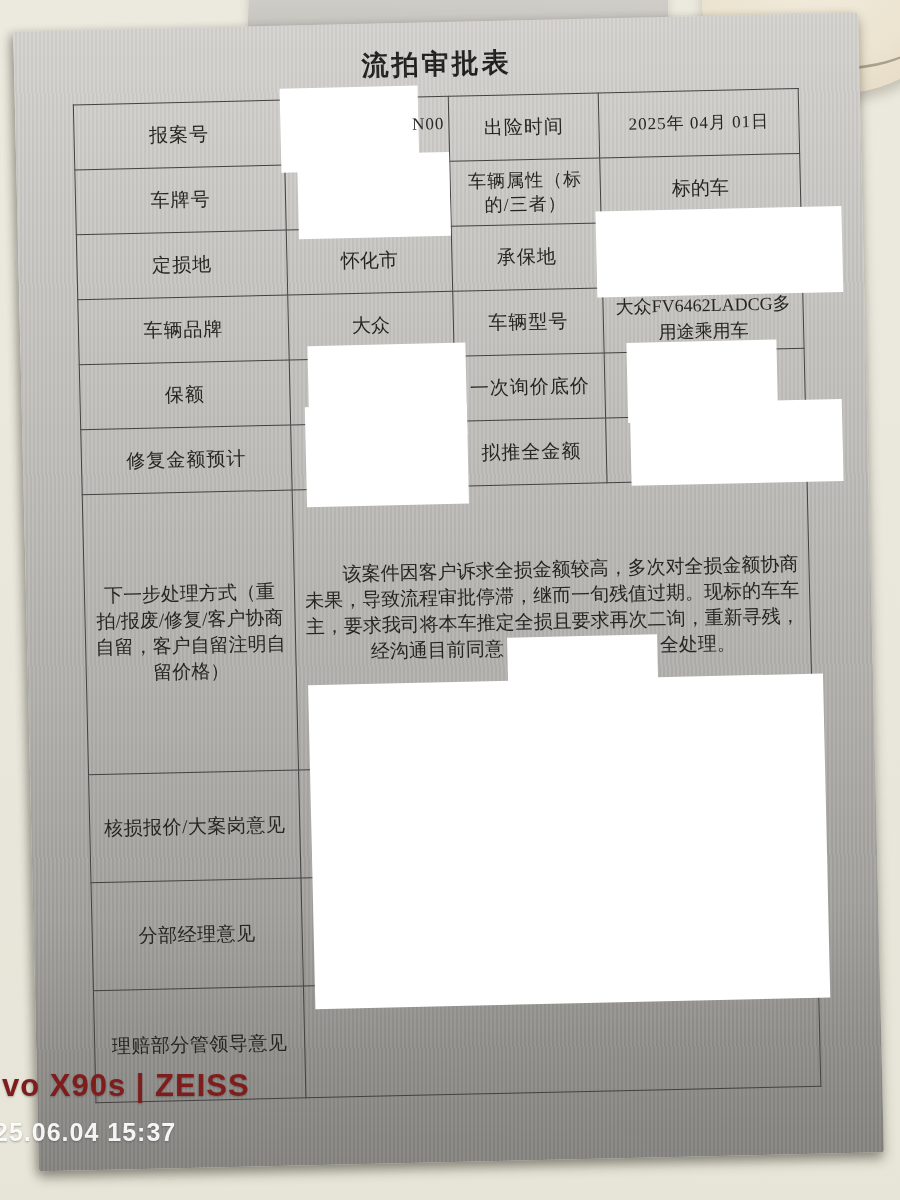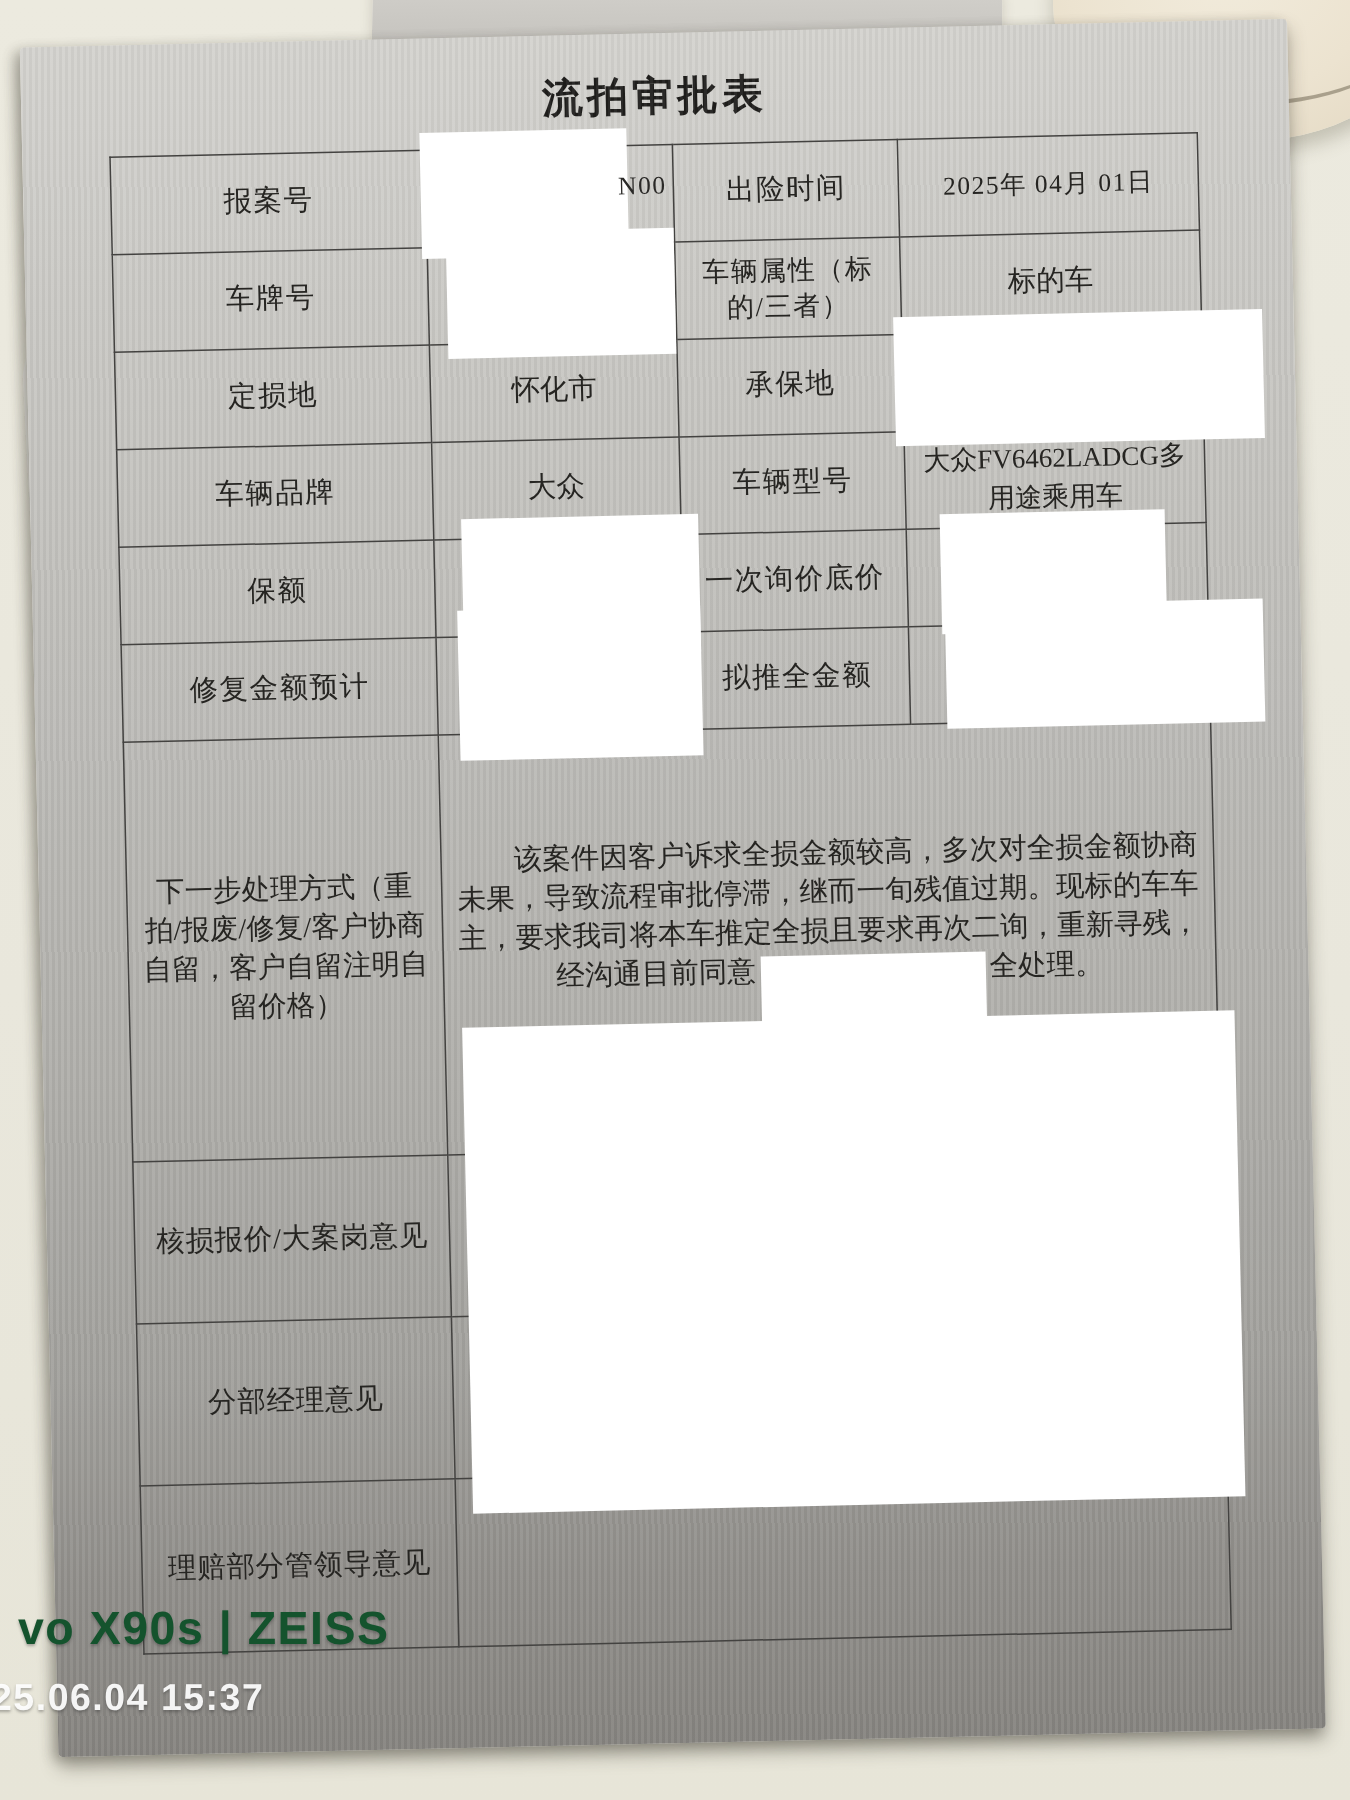--- a/index.html
+++ b/index.html
@@ -99,21 +99,21 @@
   .inline-gap{
     display:inline-block;width:150px;height:56px;background:#fff;
     vertical-align:text-top;margin:0 3px;
   }
   .big-redact{
     position:absolute;left:222px;top:586px;width:515px;height:324px;
     background:#ffffff;z-index:5;
   }
   
   .wm{
-    position:absolute;left:12px;z-index:20;color:#14532d;
+    position:absolute;left:2px;z-index:20;color:#7f1d1d;
     font-family:"Liberation Sans","DejaVu Sans",sans-serif;font-weight:bold;
     text-shadow:0 1px 2px rgba(40,40,40,.35);
   }
   .wm-brand{top:1068px;font-size:31px;letter-spacing:1px;}
   .wm-time{top:1118px;left:-6px;font-size:25px;letter-spacing:1px;color:rgba(255,255,255,.93);}
 </style>
 </head>
 <body>
 
 <div class="scene">

